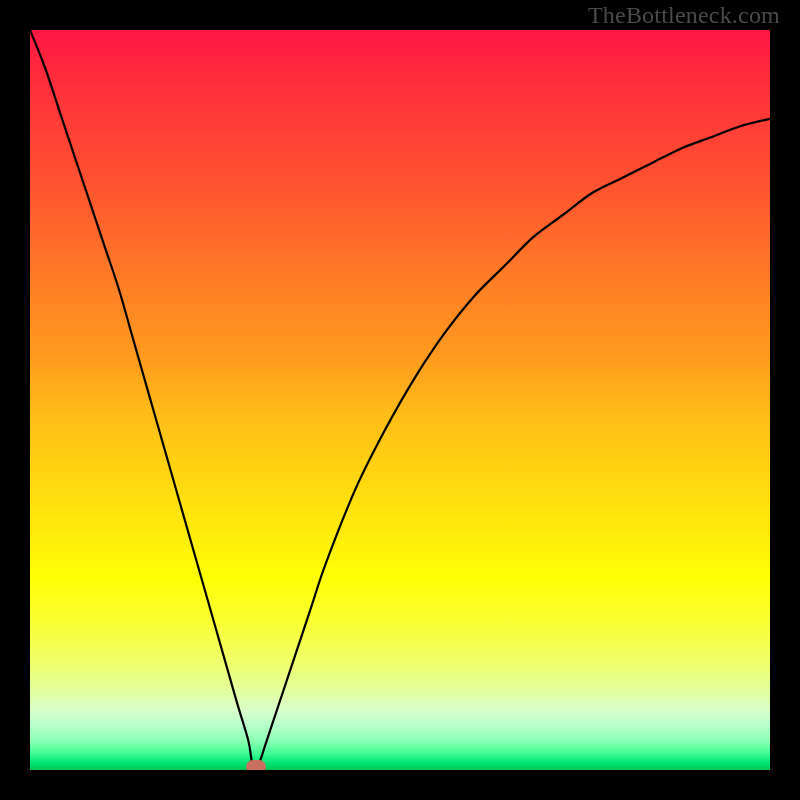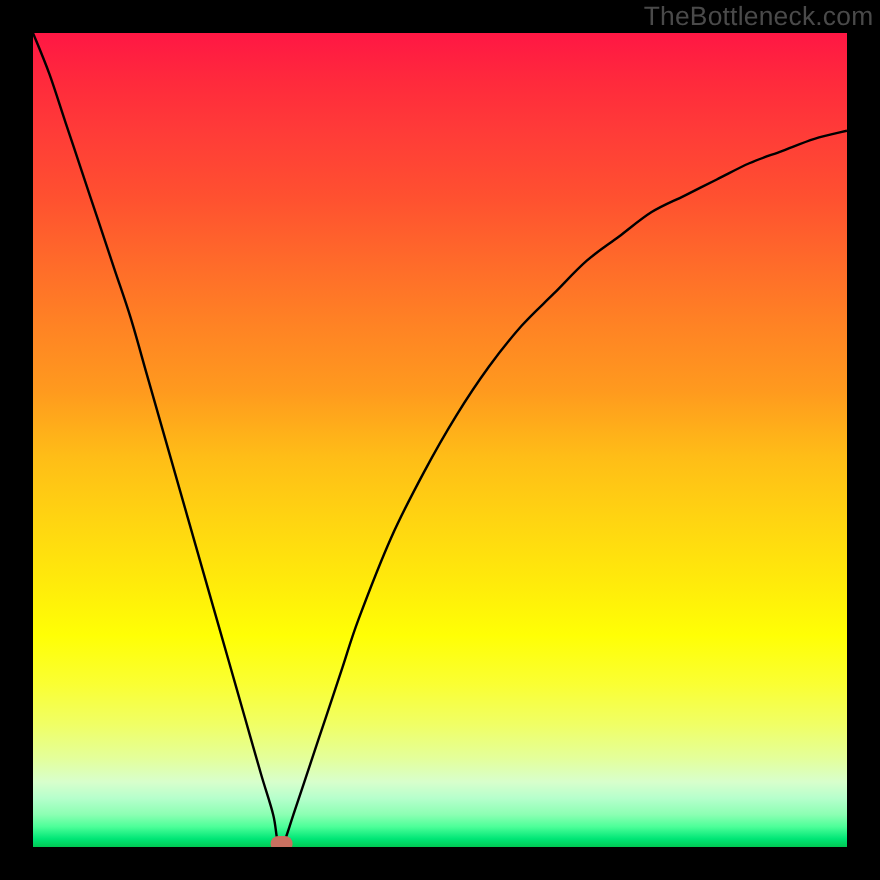--- a/index.html
+++ b/index.html
@@ -13,26 +13,27 @@
   }
   .frame {
     position: relative;
     width: 800px;
     height: 800px;
     background: #000;
   }
   .watermark {
     position: absolute;
     top: 2px;
-    right: 6px;
+    right: 20px;
     color: #4a4a4a;
     font-size: 24px;
     font-weight: 400;
     letter-spacing: 0.2px;
     z-index: 10;
+    font-family: Liberation Serif, serif;
   }
   .plot-area {
     position: absolute;
     left: 30px;
     top: 30px;
     width: 740px;
     height: 740px;
     overflow: hidden;
   }
   .gradient-bg {

